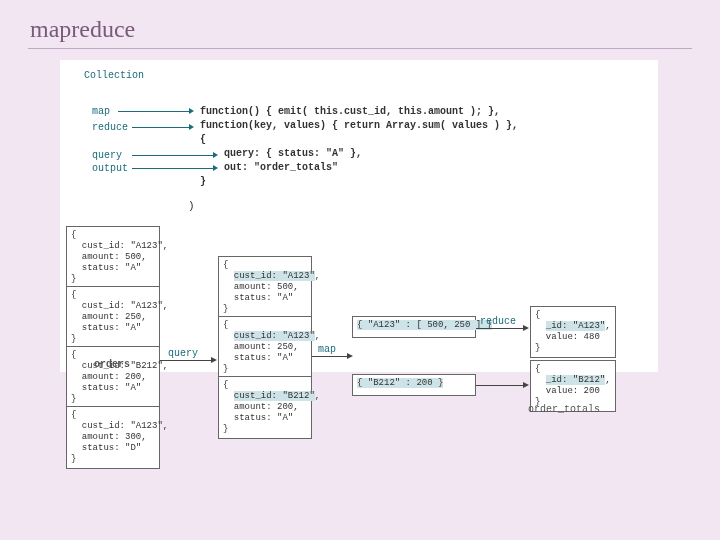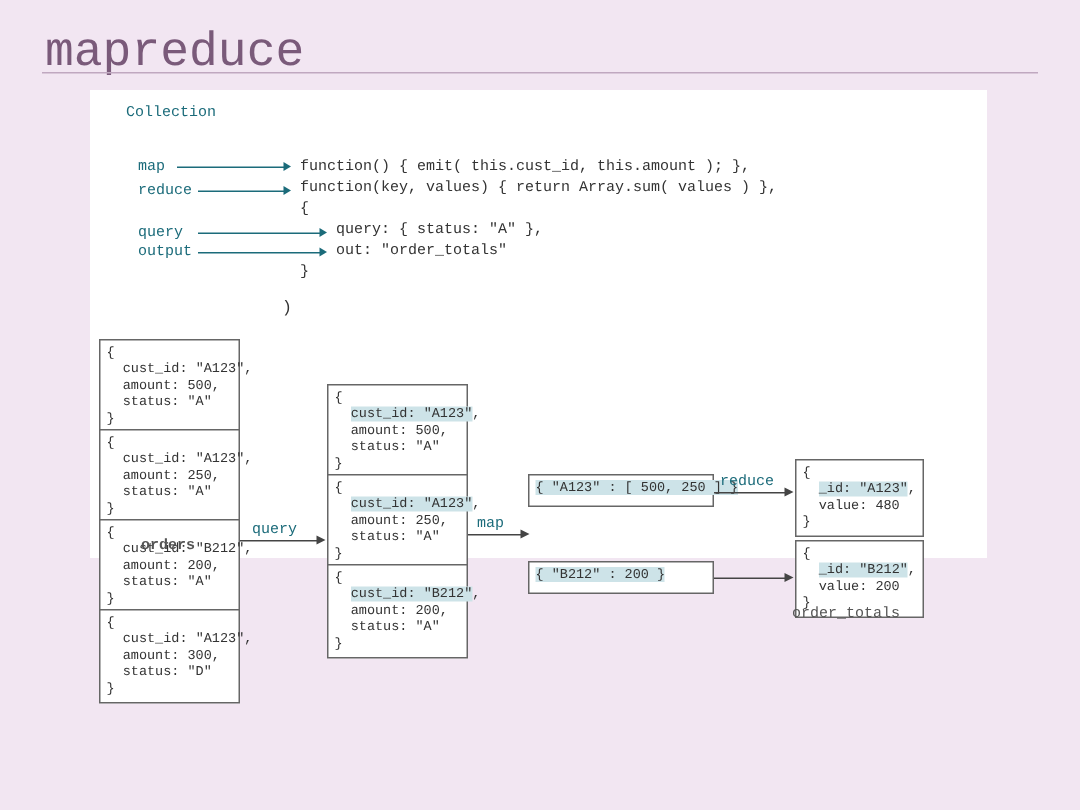--- a/index.html
+++ b/index.html
@@ -6,23 +6,23 @@
   body {
     width: 720px; height: 540px;
     background: #f2e6f2;
     font-family: "Courier New", monospace;
     position: relative;
     overflow: hidden;
   }
   .title {
     position: absolute;
     left: 30px; top: 16px;
-    font-size: 32px;
+    font-size: 24px;
     color: #7a5a7a;
-    font-family: Liberation Mono, monospace;
+    font-family: Liberation Serif, serif;
   }
   .title-underline {
     position: absolute;
     left: 28px; top: 48px;
     width: 664px; height: 1px;
     background: #c0a8c0;
   }
   .panel {
     position: absolute;
     left: 60px; top: 60px;
@@ -49,20 +49,21 @@
     content: ""; position: absolute; right: -4px; top: -3px;
     border-left: 5px solid #1b6b7a;
     border-top: 3px solid transparent;
     border-bottom: 3px solid transparent;
   }
   .code-body {
     position: absolute; left: 140px; top: 45px;
     font-family: "Courier New", monospace;
     font-size: 10px; color: #333; line-height: 14px;
     white-space: pre;
+    font-weight: bold;
   }
   .closebr { position: absolute; left: 128px; top: 140px; font-size: 11px; color:#333; }
   
   .doc {
     position: absolute;
     border: 1px solid #666;
     font-size: 9px; color: #333;
     line-height: 11px;
     padding: 3px 4px;
     white-space: pre;

